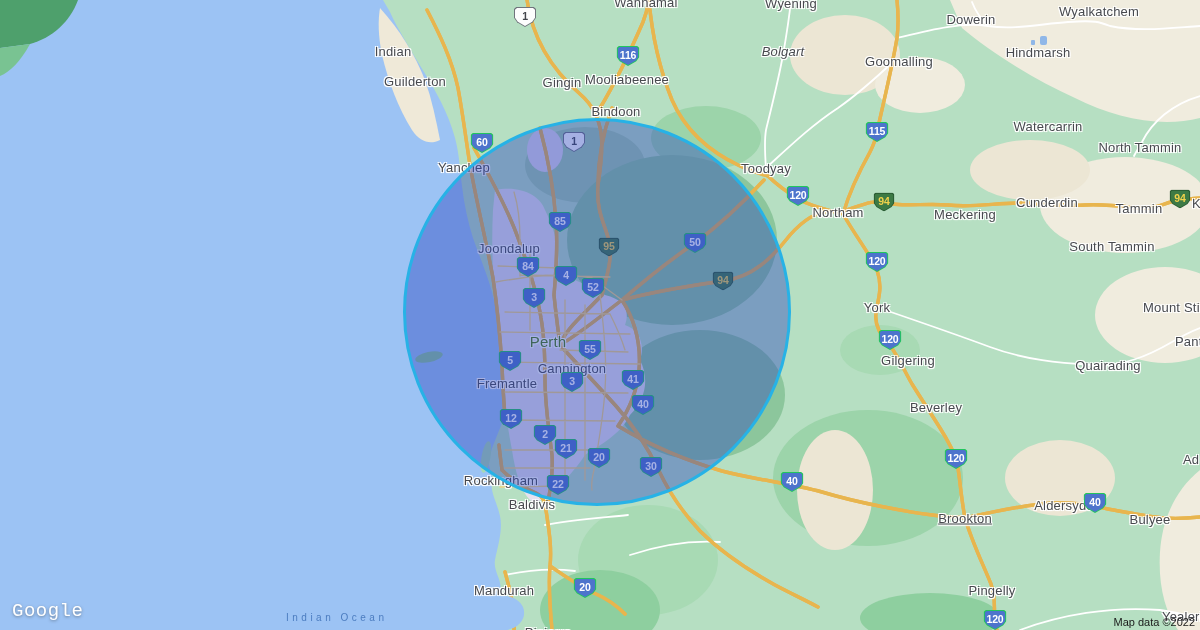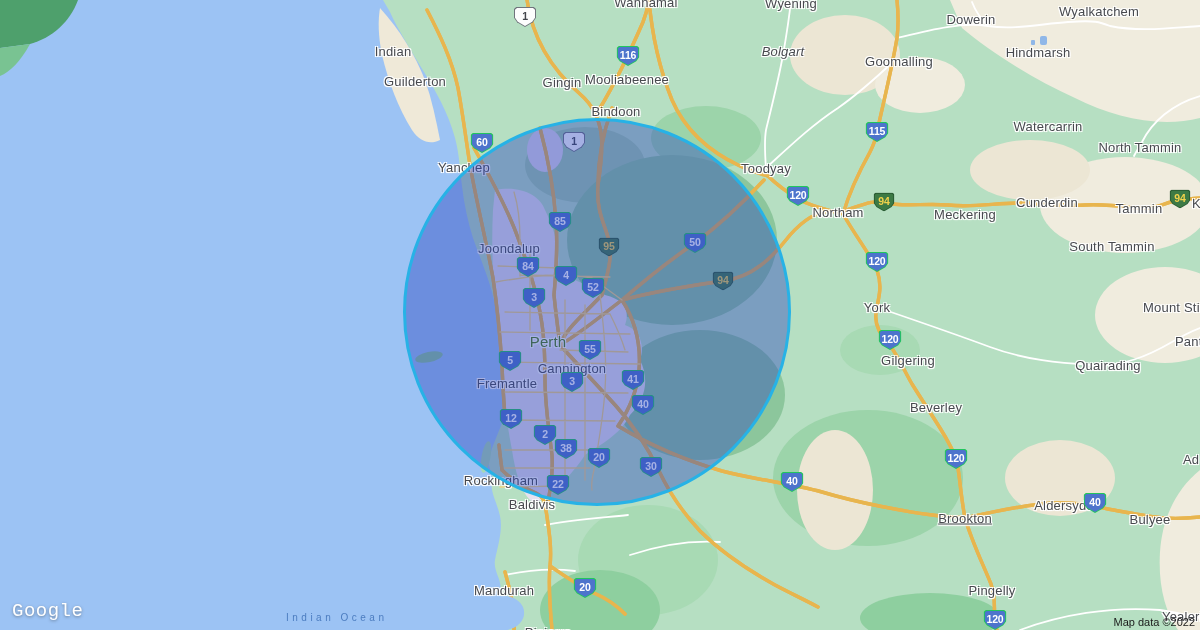--- a/index.html
+++ b/index.html
@@ -305,21 +305,21 @@
           <span>12</span>
         </div>
       </div>
       <div class="shield blue" style="left: 545px; top: 435px;">
         <div class="sh-in">
           <span>2</span>
         </div>
       </div>
       <div class="shield blue" style="left: 566px; top: 449px;">
         <div class="sh-in">
-          <span>38</span>
+          <span>21</span>
         </div>
       </div>
       <div class="shield blue" style="left: 599px; top: 458px;">
         <div class="sh-in">
           <span>20</span>
         </div>
       </div>
       <div class="shield blue" style="left: 651px; top: 467px;">
         <div class="sh-in">
           <span>30</span>

